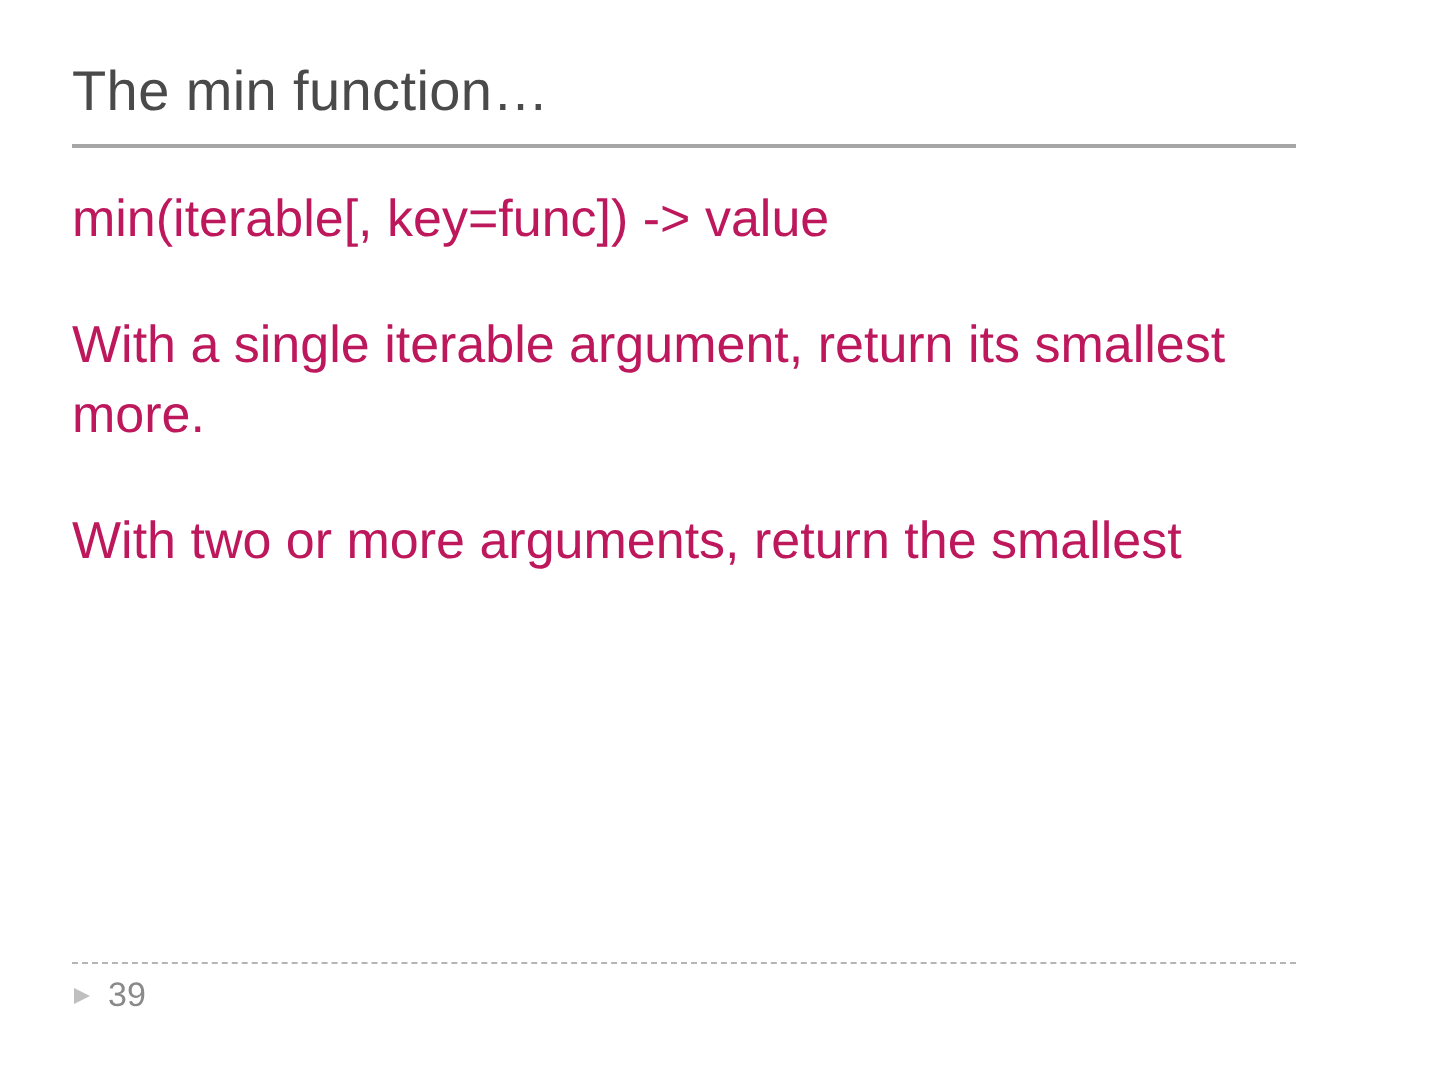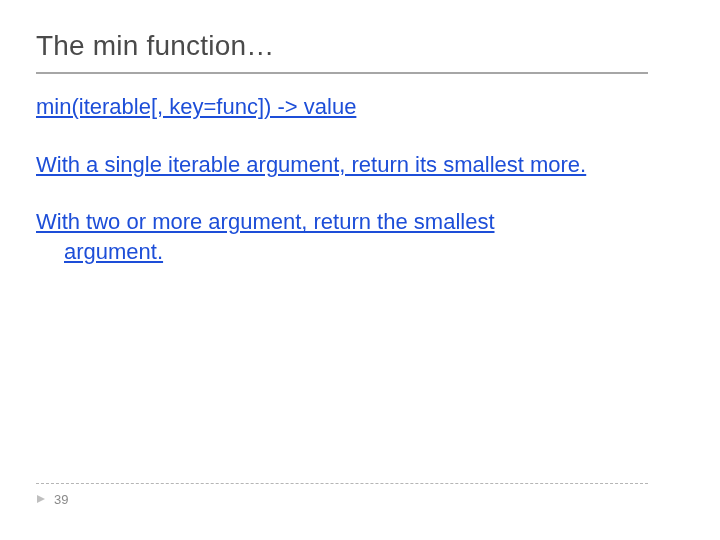--- a/index.html
+++ b/index.html
@@ -20,24 +20,23 @@
   }
   .title {
     font-size: 28px;
     color: #4a4a4a;
     letter-spacing: 0.2px;
     padding-bottom: 10px;
     border-bottom: 2px solid #a6a6a6;
     margin-bottom: 18px;
   }
   .body {
-    font-size: 22px;
-    color: #1d4ed8;
+    font-size: 26px;
+    color: #be185d;
     line-height: 1.35;
-    text-decoration: underline;
   }
   .body p {
     margin: 0 0 4px 0;
   }
   .gap {
     height: 24px;
   }
   .para .cont {
     display: block;
     padding-left: 28px;
@@ -48,21 +47,21 @@
     right: 36px;
     bottom: 32px;
     border-top: 1px dashed #b5b5b5;
     padding-top: 6px;
   }
   .page-marker {
     display: inline-flex;
     align-items: center;
     gap: 8px;
     color: #8a8a8a;
-    font-size: 13px;
+    font-size: 17px;
   }
   .page-marker svg {
     width: 10px;
     height: 10px;
     display: block;
   }
 </style>
 </head>
 <body>
 
@@ -73,22 +72,21 @@
   <div class="body">
     <p>min(iterable[, key=func]) -&gt; value</p>
 
     <div class="gap"></div>
 
     <p class="para">With a single iterable argument, return its smallest more.</p>
 
     <div class="gap"></div>
 
     <p class="para">
-      <span>With two or more argument, return the smallest</span>
-      <span class="cont">argument.</span>
+      <span>With two or more arguments, return the smallest</span>
     </p>
   </div>
 
   <div class="footer">
     <div class="page-marker">
       <span>
         <svg viewBox="0 0 10 10">
           <polygon points="1,1 9,5 1,9" fill="#bfbfbf"></polygon>
         </svg>
       </span>

